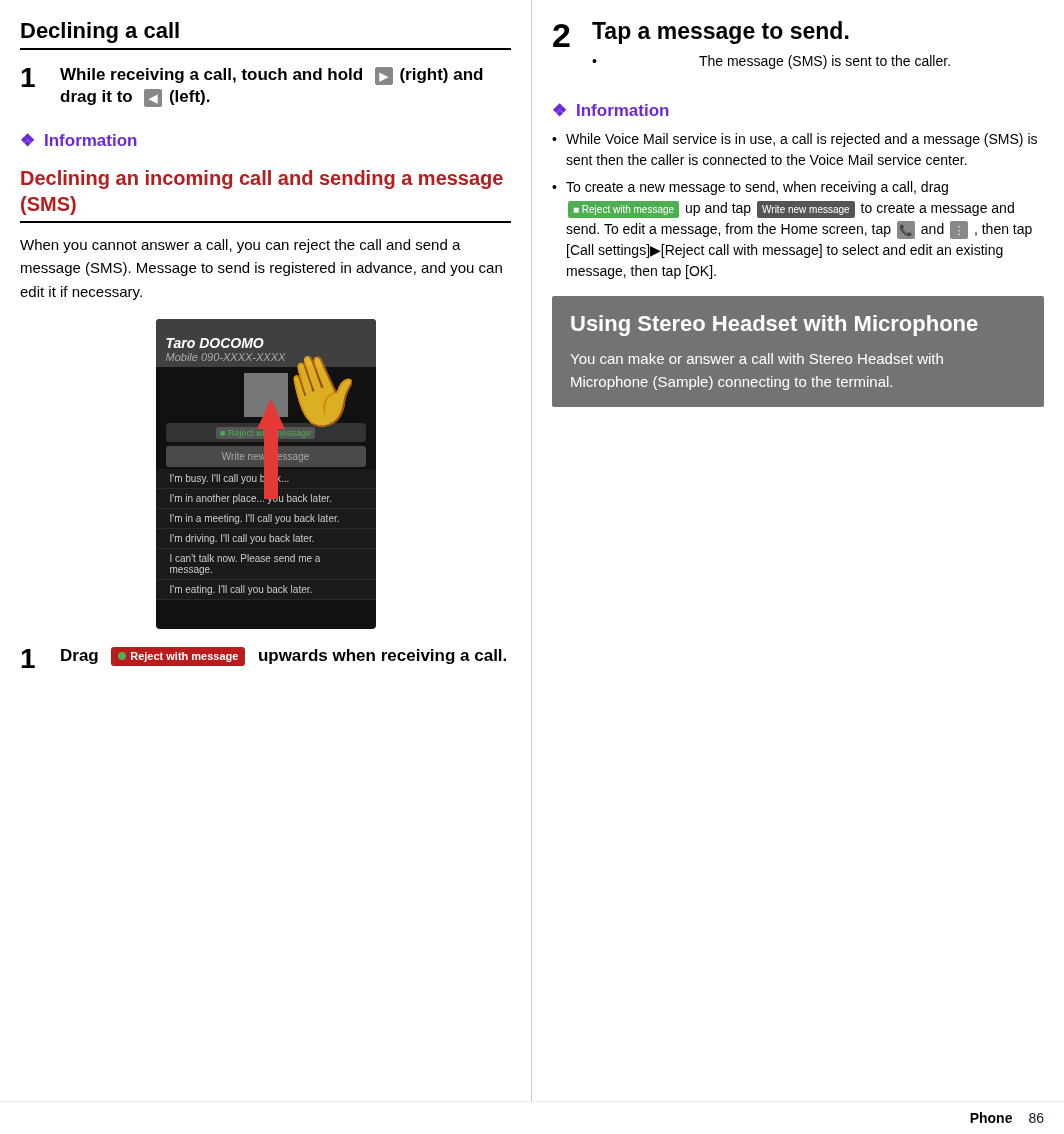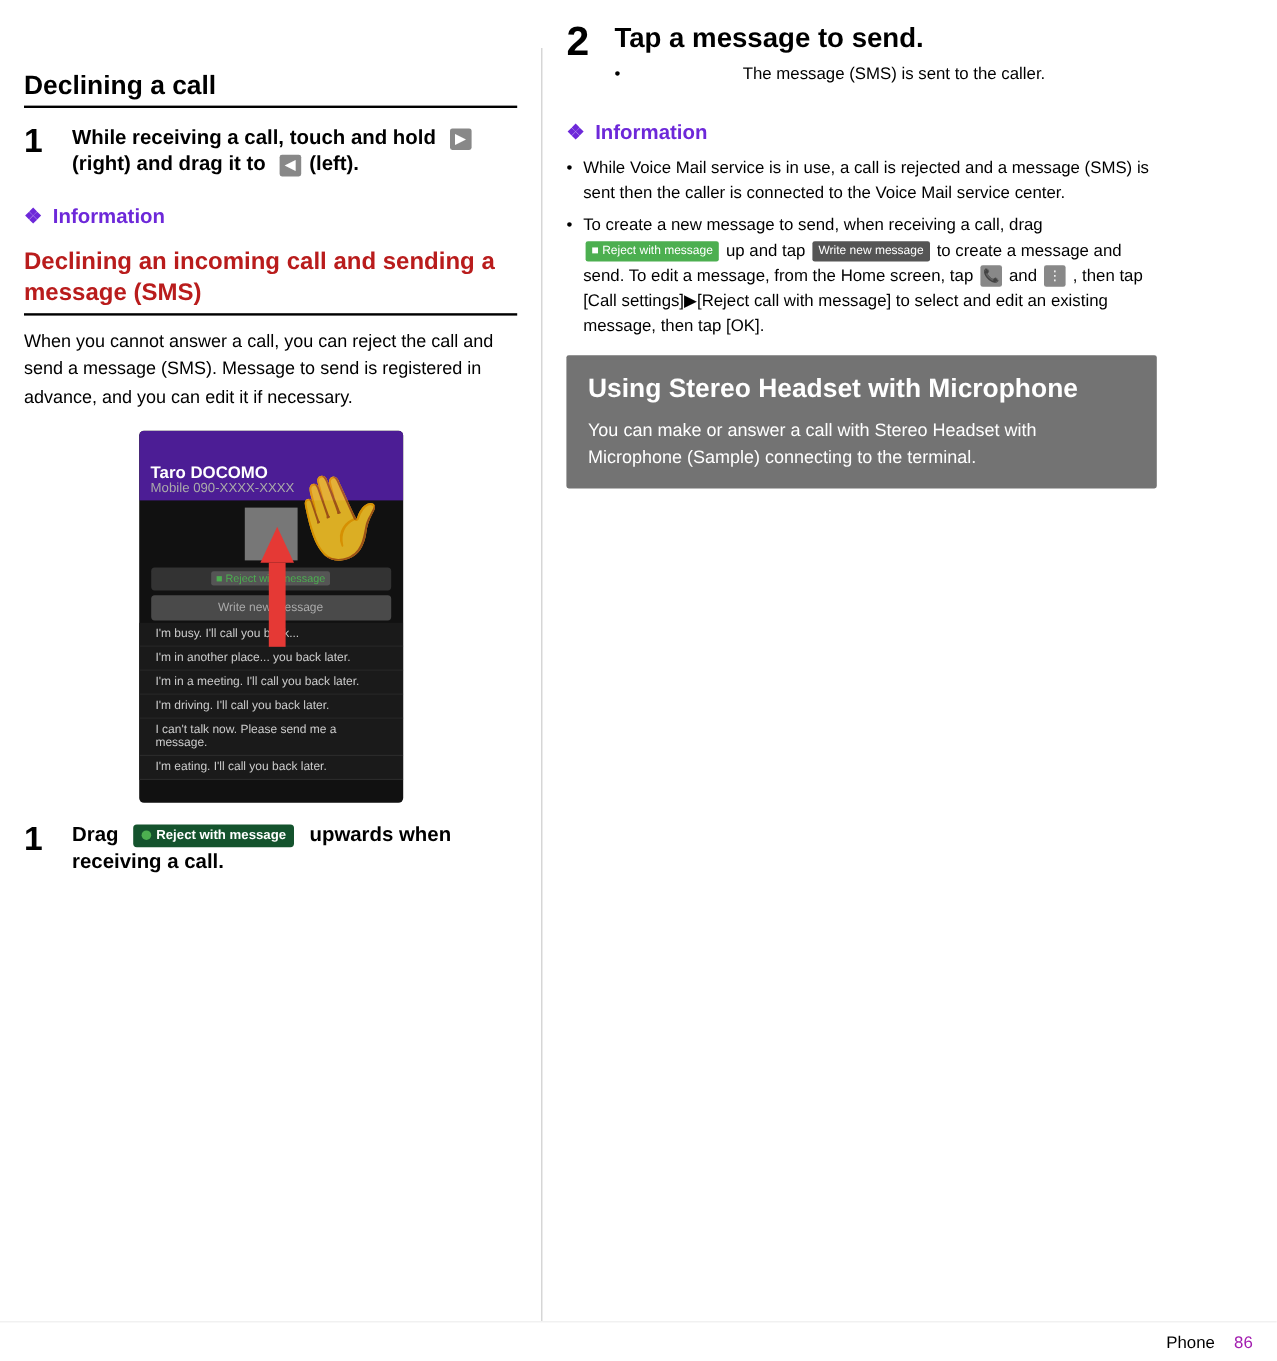--- a/index.html
+++ b/index.html
@@ -11,24 +11,23 @@
       min-height: 1134px;
       display: flex;
       flex-direction: column;
     }
     .page-container {
       display: flex;
       flex: 1;
       width: 100%;
     }
     .left-column {
-      width: 452px;
+      width: 532px;
       padding: 18px 20px;
       border-right: 1px solid #ccc;
-      margin-top: 40px;
     }
     .right-column {
       width: 532px;
       padding: 18px 20px;
     }
     .section-title {
       font-size: 22px;
       font-weight: bold;
       color: #000;
       border-bottom: 2px solid #000;
@@ -104,24 +103,25 @@
       width: 220px;
       height: 310px;
       background: #111;
       border-radius: 4px;
       margin: 0 auto 16px auto;
       position: relative;
       overflow: hidden;
       display: block;
     }
     .phone-header {
-      background: #4c1d95;
-      color: #fff;
-      padding: 26px 10px 4px;
+      background: #404040;
+      color: #fff;
+      padding: 16px 10px 4px;
       font-size: 12px;
+      font-style: italic;
     }
     .phone-header .name {
       font-size: 14px;
       font-weight: bold;
       color: #fff;
     }
     .phone-header .number {
       font-size: 11px;
       color: #aaa;
     }
@@ -261,31 +261,31 @@
       display: flex;
       justify-content: flex-end;
       align-items: center;
       padding: 8px 20px;
       border-top: 1px solid #eee;
       background: #fff;
     }
     .footer-text {
       font-size: 14px;
       color: #000;
-      font-weight: normal;
+      font-weight: bold;
     }
     .footer-page {
       font-size: 14px;
-      color: #a21caf;
+      color: #0f172a;
       margin-left: 16px;
     }
     .drag-badge {
       display: inline-flex;
       align-items: center;
-      background: #14532d;
+      background: #b91c1c;
       border-radius: 3px;
       padding: 2px 7px;
       font-size: 11px;
       color: #fff;
       vertical-align: middle;
       margin: 0 3px;
     }
     .drag-badge-dot {
       width: 8px;
       height: 8px;

